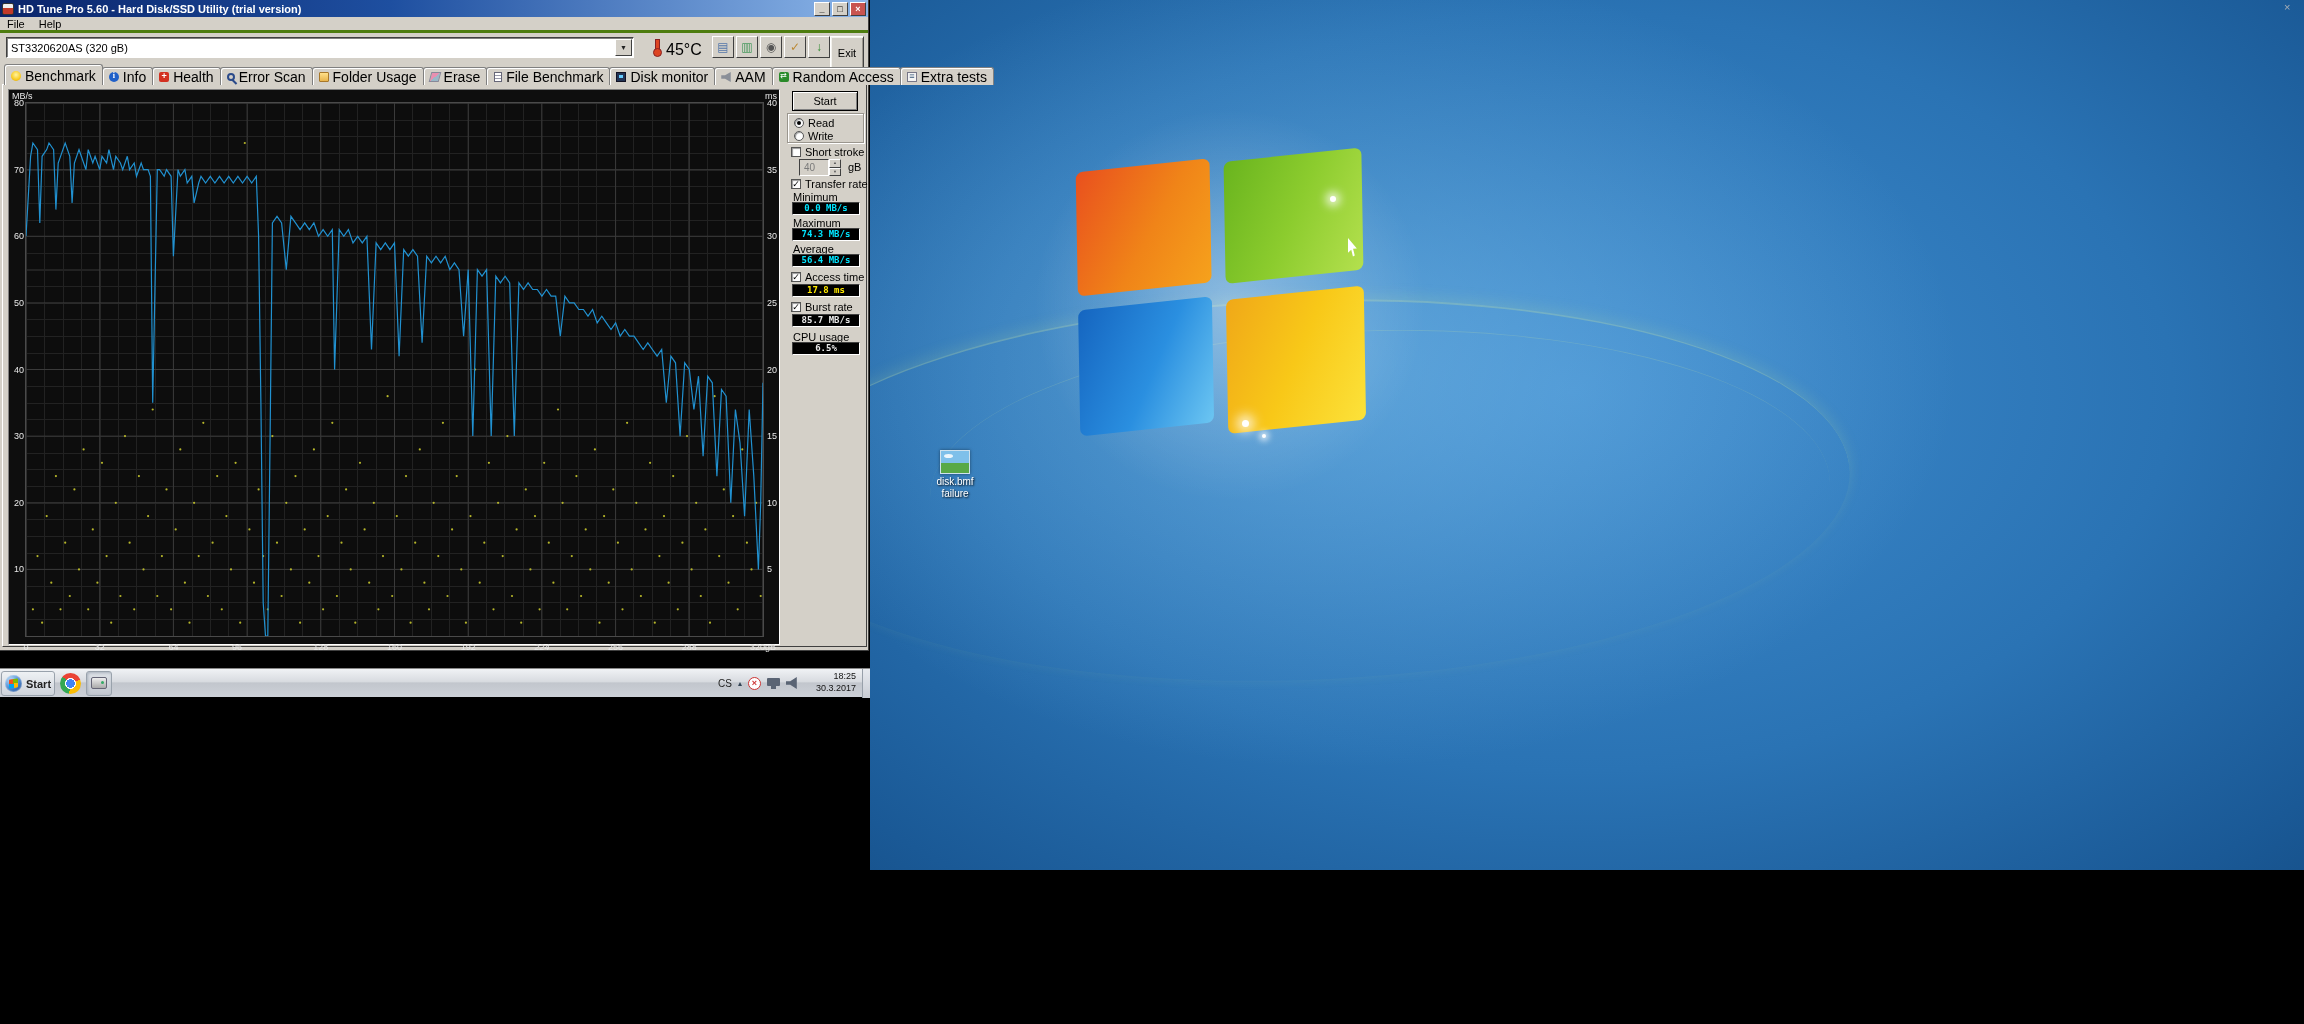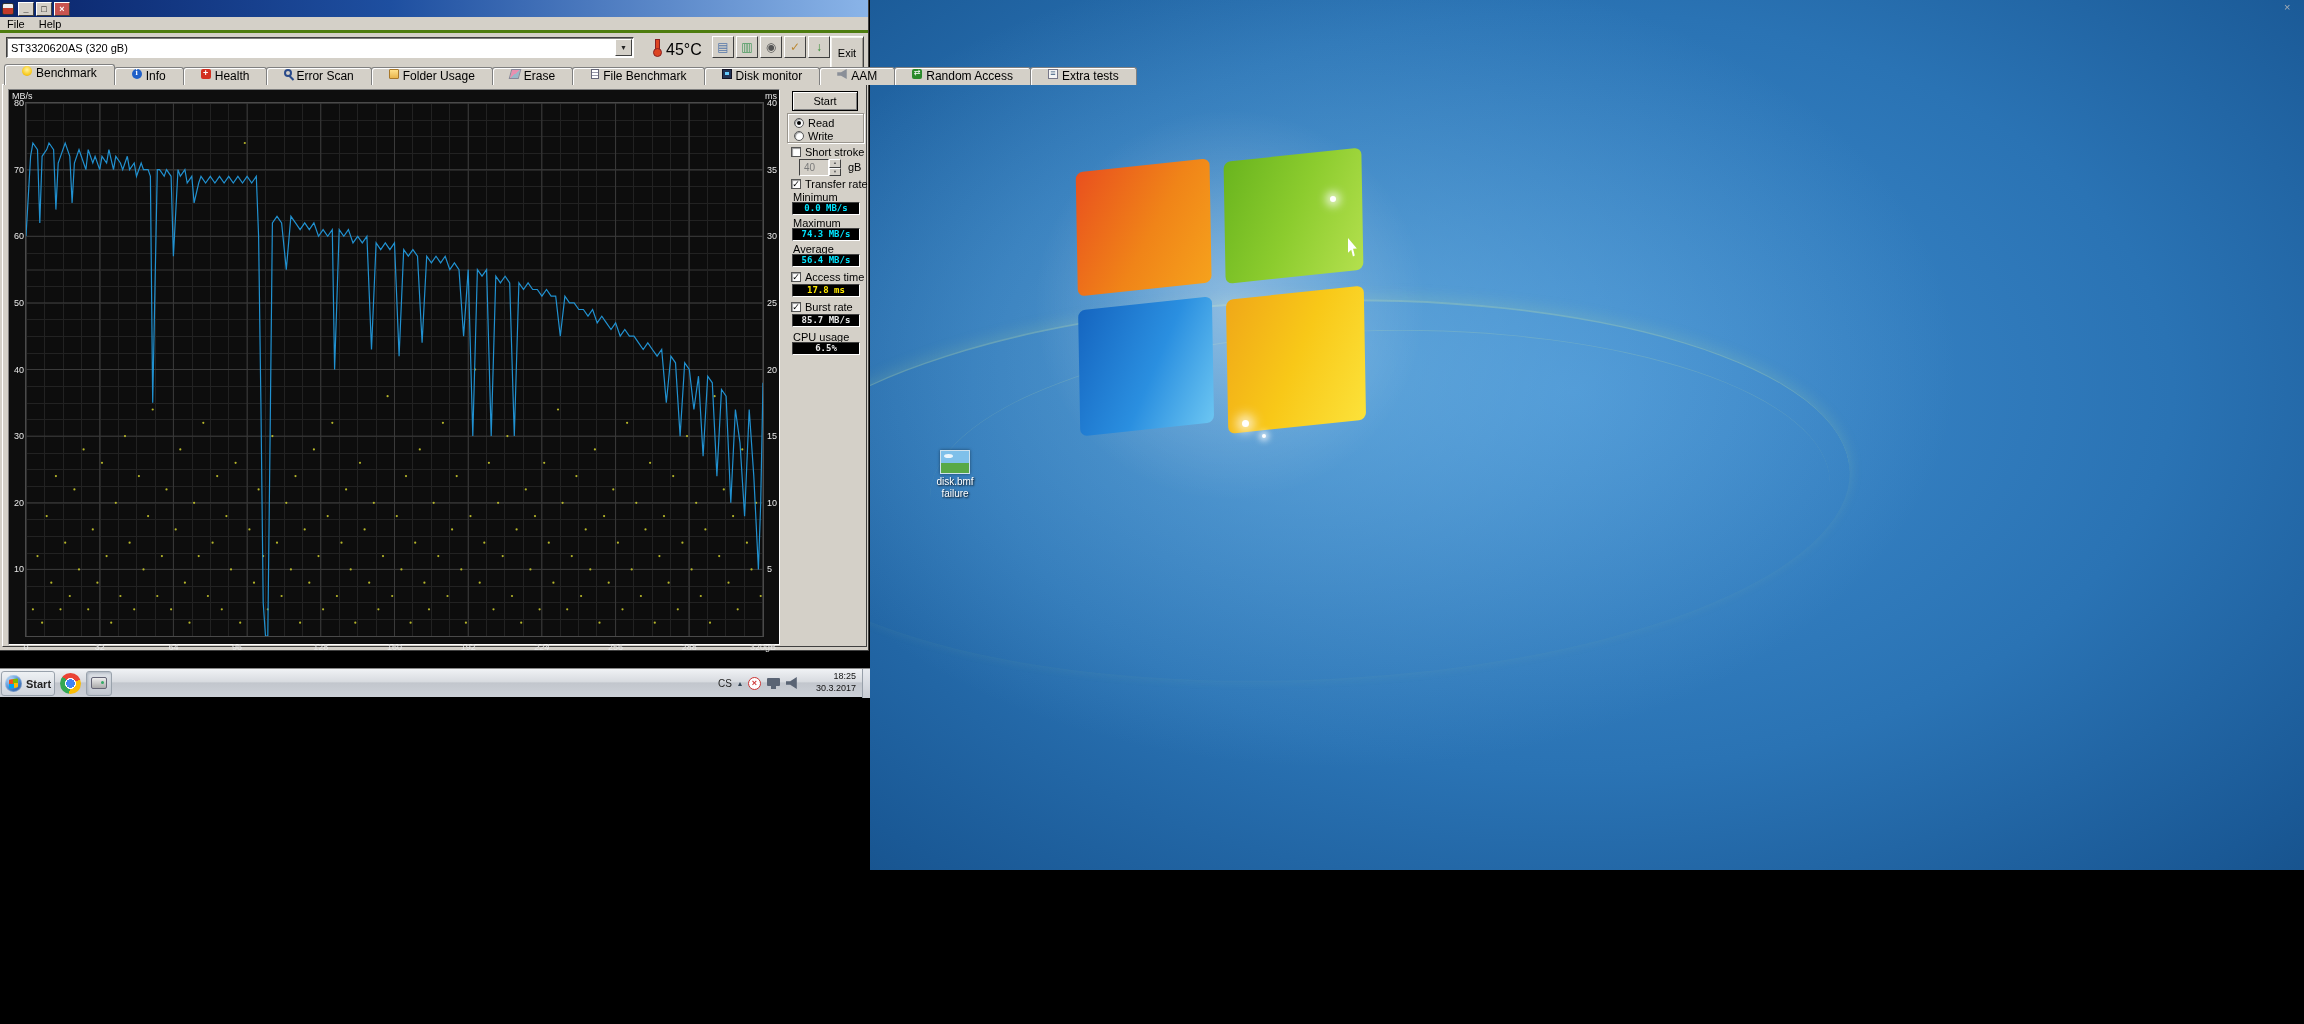--- a/index.html
+++ b/index.html
@@ -38,21 +38,21 @@
   .toolbtns{position:absolute;left:712px;top:3px;display:flex;gap:2px}
   .toolbtn{width:22px;height:22px;background:#d4d0c8;border:1px solid;border-color:#fff #404040 #404040 #fff;
     display:flex;align-items:center;justify-content:center}
   .tbglyph{font-size:12px;line-height:12px}
   .btn{background:#d4d0c8;border:1px solid;border-color:#fff #404040 #404040 #fff;
     box-shadow:inset 1px 1px 0 #f2f1ec,inset -1px -1px 0 #9a968e;
     font-size:11px;display:flex;align-items:center;justify-content:center}
   .exitbtn{position:absolute;left:830px;top:3px;width:34px;height:34px}
 
   .tabbar{position:absolute;left:4px;top:64px;height:21px;display:flex;align-items:flex-end;z-index:2}
-  .tab{display:inline-flex;align-items:flex-start;height:18px;padding:1px 17px 0;font-size:12px;background:#d4d0c8;
+  .tab{display:inline-flex;align-items:center;height:18px;padding:1px 6px 0;font-size:14px;background:#d4d0c8;
     border:1px solid #808080;border-bottom:none;border-radius:3px 3px 0 0;box-shadow:inset 1px 1px 0 #fff;
     margin-right:-1px;white-space:nowrap;position:relative}
   .tab.selected{height:21px;z-index:3;box-shadow:inset 1px 1px 0 #fff,0 2px 0 0 #d4d0c8}
 
   .ic{width:10px;height:10px;margin-right:4px;position:relative;display:inline-block;flex:none}
   .ic-bulb{background:radial-gradient(circle at 50% 38%,#fff3a0,#f8c818 65%,#c89010);border-radius:50%}
   .ic-info{background:#2060c8;border-radius:50%}
   .ic-info::after{content:"i";position:absolute;left:0;right:0;top:-1px;text-align:center;color:#fff;
     font:bold 8px/10px "Liberation Serif",serif}
   .ic-health{background:#d33020;border-radius:2px}
@@ -193,20 +193,21 @@
     <div class="cursor" data-name="mouse-cursor"></div>
     <div class="desk-icon" data-name="desktop-icon-disk-bmf">
       <div class="dicon" data-name="image-file-icon"></div>
       <div class="dlabel" data-name="desktop-icon-label">disk.bmf failure</div>
     </div>
   </div>
 
   <div class="window" data-name="hdtune-window">
     <div class="titlebar" data-name="title-bar">
       <span class="appicon" data-name="app-icon"></span>
+      <span class="title" data-name="window-title">HD Tune Pro 5.60 - Hard Disk/SSD Utility (trial version)</span>
       <span class="winbtns">
         <span class="wbtn" data-name="minimize-button">_</span>
         <span class="wbtn" data-name="maximize-button">□</span>
         <span class="wbtn close" data-name="close-button">×</span>
       </span>
     </div>
 
     <div class="menubar" data-name="menu-bar">
       <span class="menuitem" data-name="menu-file">File</span>
       <span class="menuitem" data-name="menu-help">Help</span>

